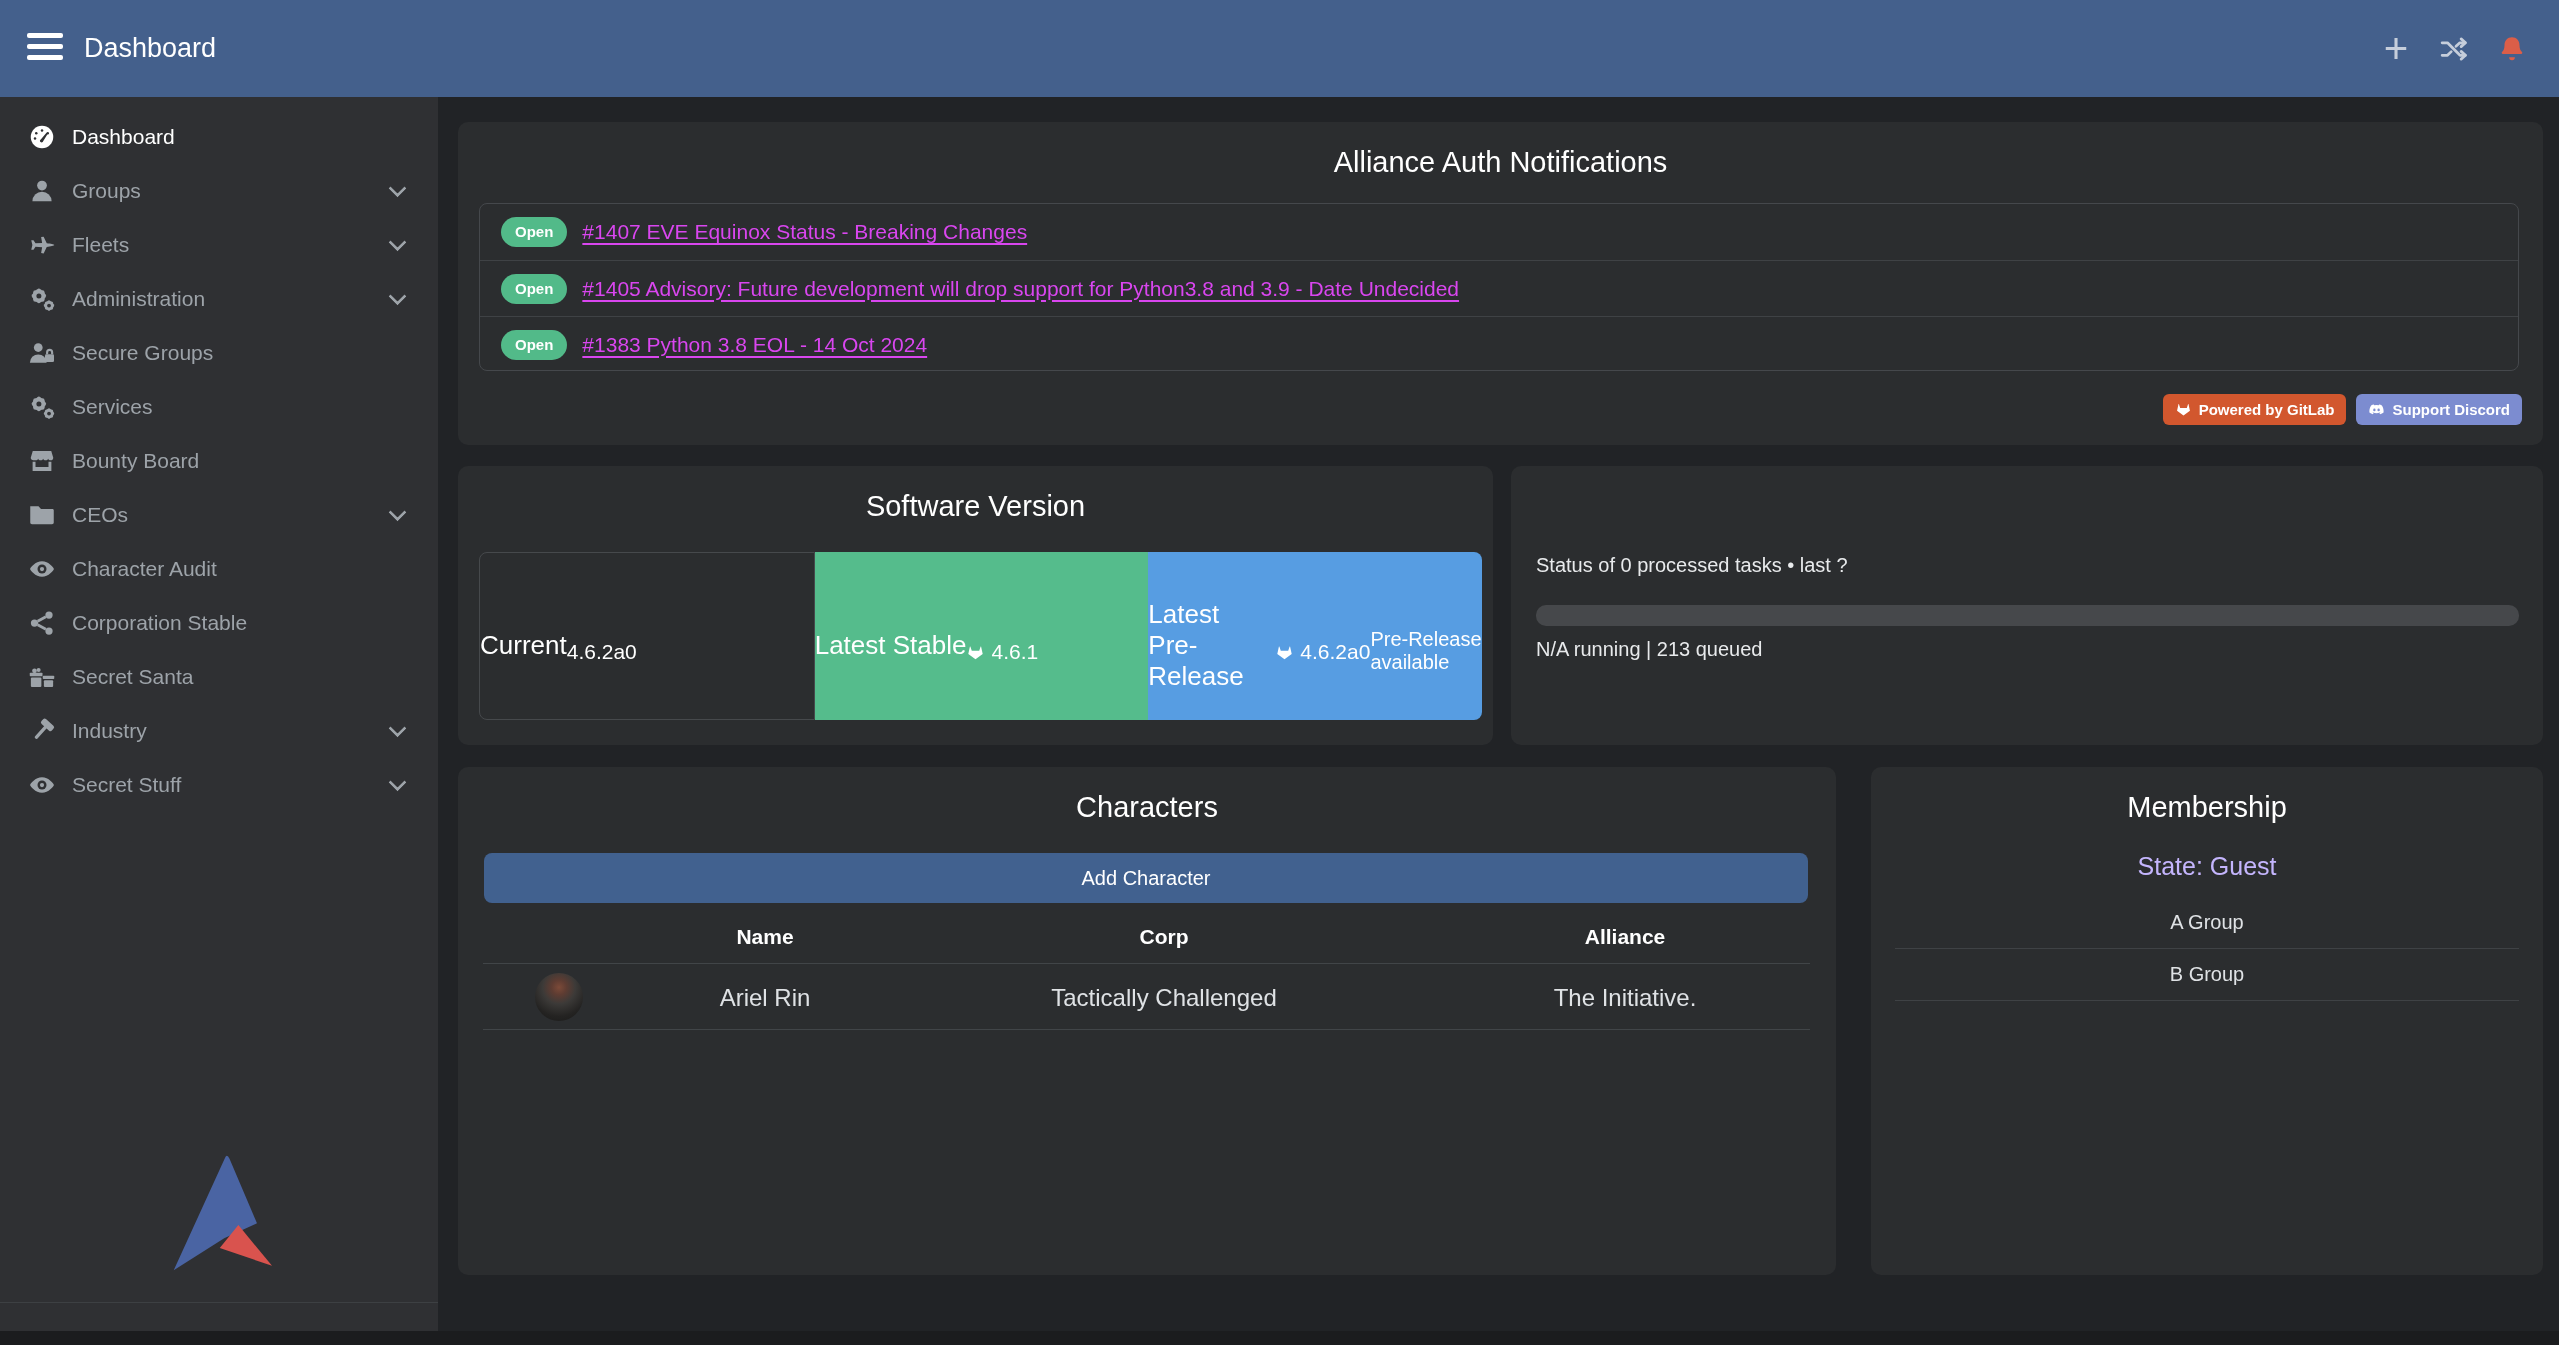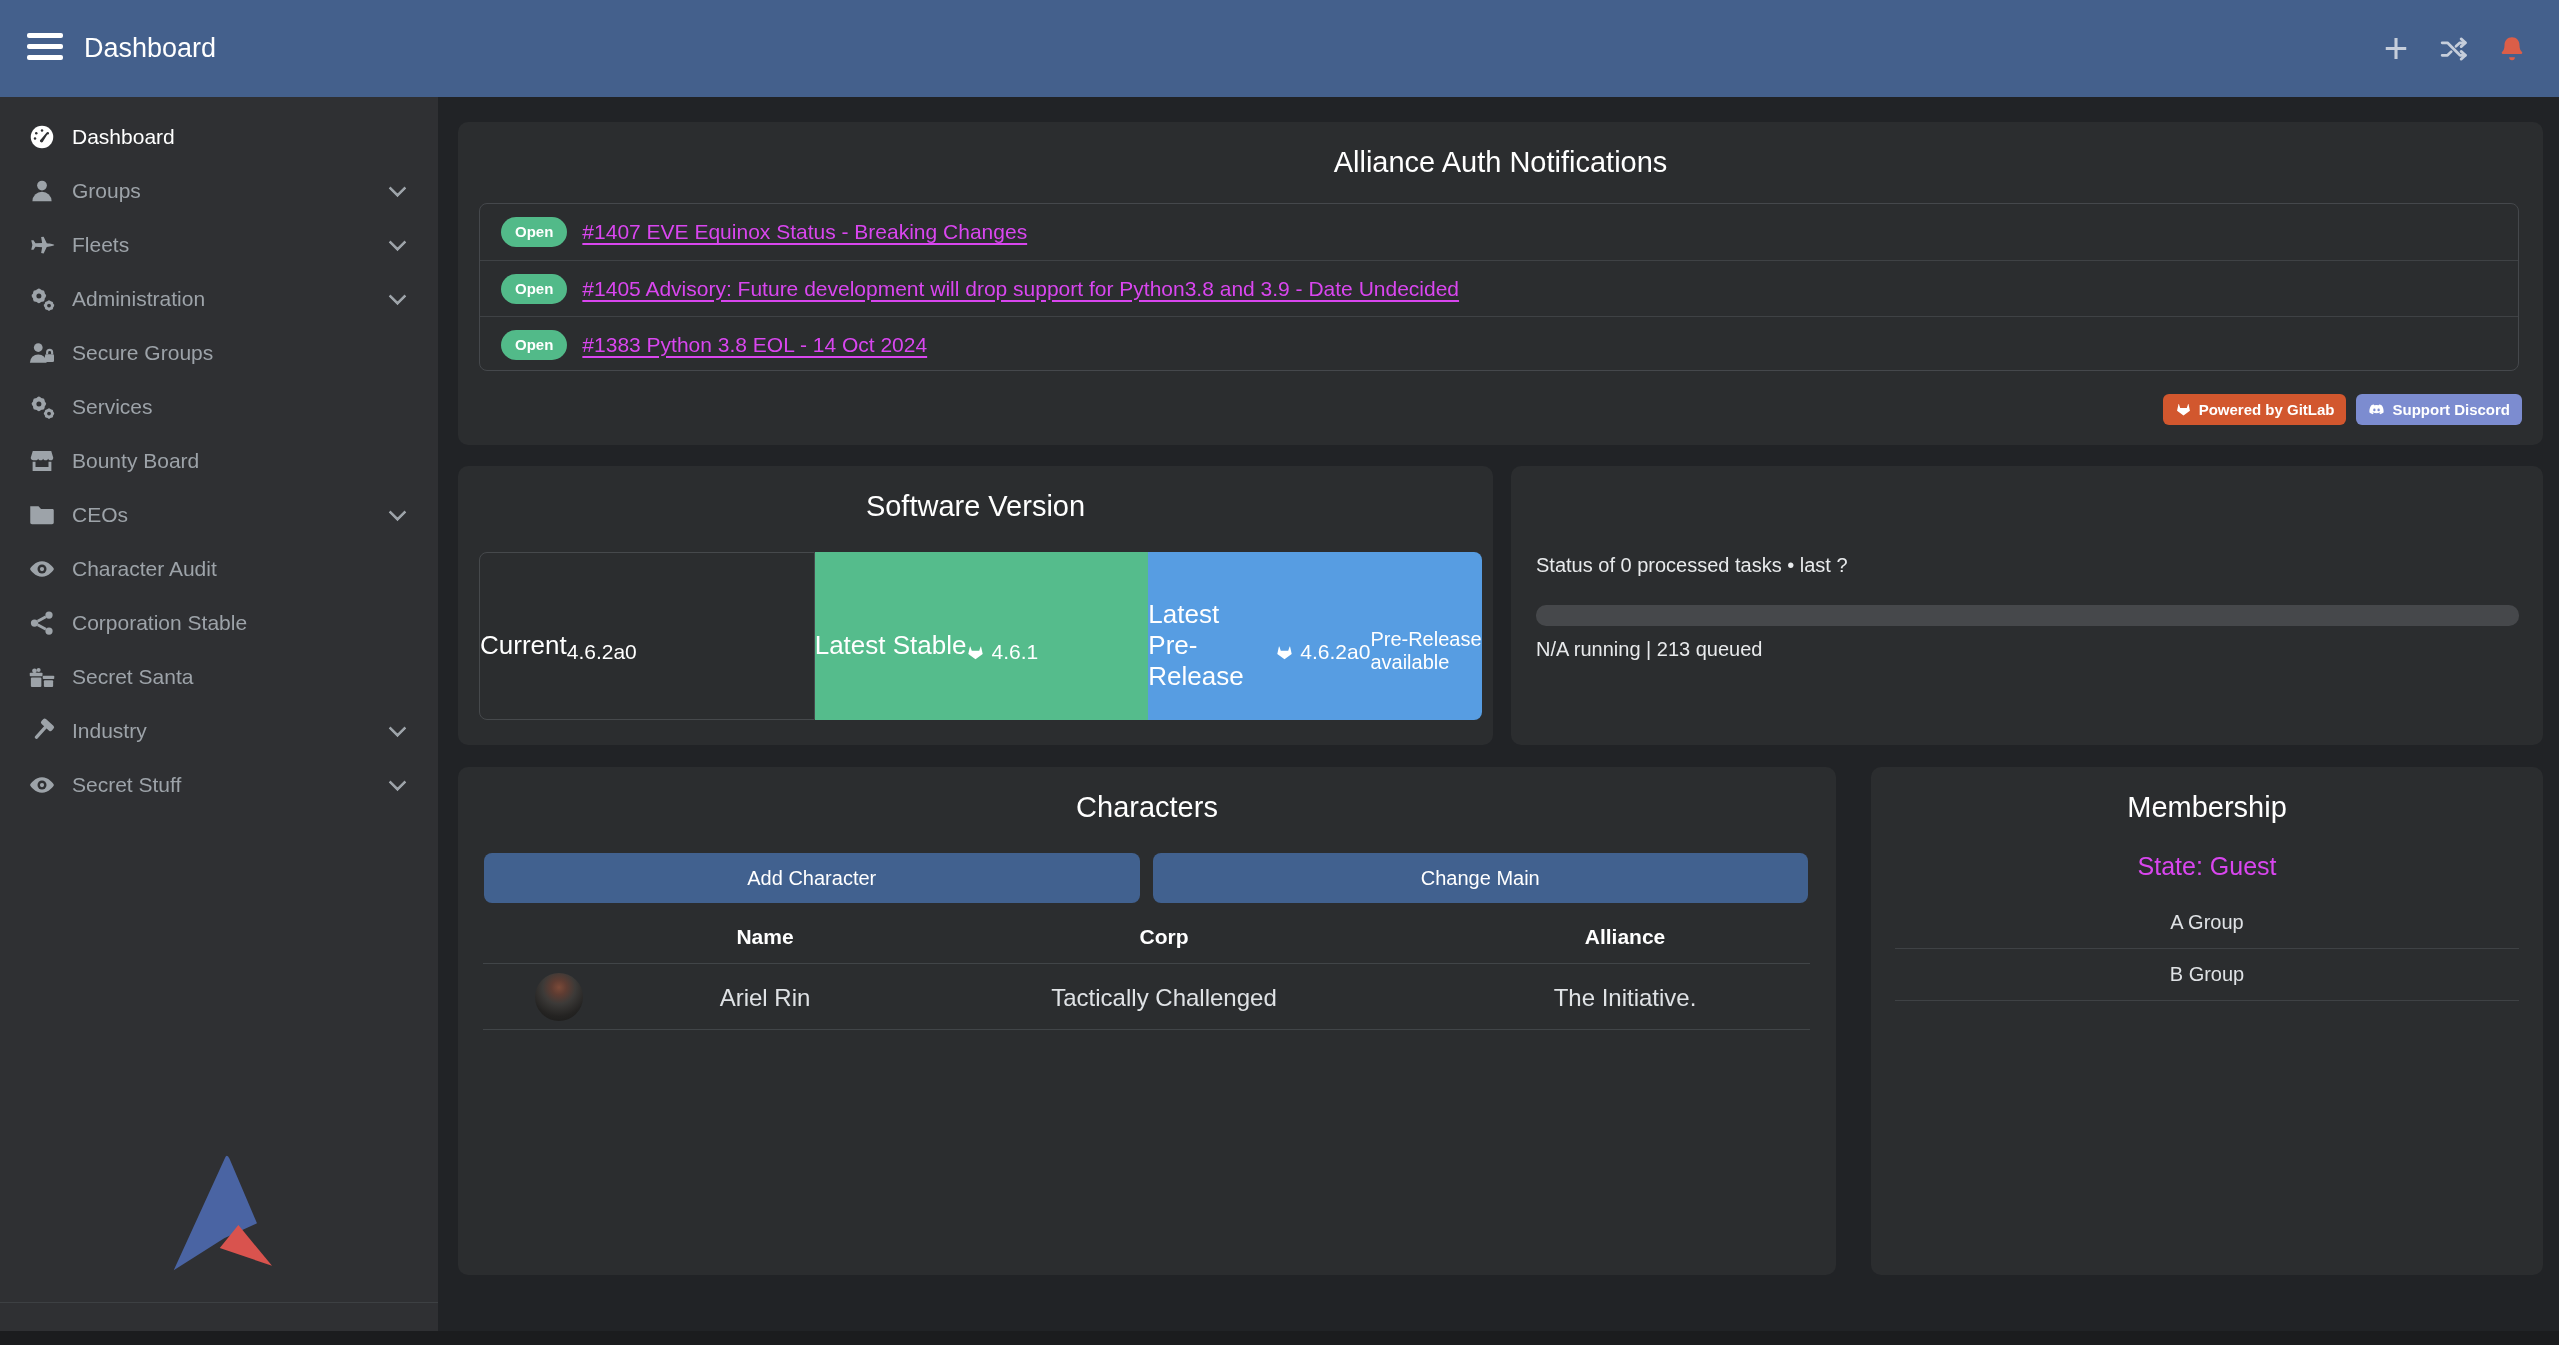--- a/index.html
+++ b/index.html
@@ -75,21 +75,21 @@
   .c-row { position:absolute; left:25px; right:26px; top:197px; height:66px; border-bottom:1px solid #414548; }
   .c-col { position:absolute; transform:translateX(-50%); white-space:nowrap; }
   .c-col.h { top:18px; font-size:21px; font-weight:bold; color:#fff; }
   .c-col.c { top:20px; font-size:24px; color:#dfe2e5; }
   .c-col.x1 { left:282px; } .c-col.x2 { left:681px; } .c-col.x3 { left:1142px; }
   .c-avatar { position:absolute; left:52px; top:9px; width:48px; height:48px; border-radius:50%;
     background:radial-gradient(circle at 50% 30%, #7c4a38 0%, #5e3c32 18%, #3c3a38 40%, #242322 70%, #191918 100%); }
 
   
   #mem-card { left:1871px; top:767px; width:672px; height:508px; }
-  .m-state { position:absolute; top:85px; left:0; width:100%; text-align:center; font-size:25px; color:#d946ef; }
+  .m-state { position:absolute; top:85px; left:0; width:100%; text-align:center; font-size:25px; color:#c4b5fd; }
   .m-list { position:absolute; left:24px; right:24px; top:130px; }
   .m-row { height:52px; display:flex; align-items:center; justify-content:center; font-size:20px; color:#dfe2e5; border-bottom:1px solid #3f4245; }
 
   .bottom-strip { position:absolute; left:0; top:1331px; width:2559px; height:14px; background:#1b1c1e; z-index:6; }
 </style>
 </head>
 <body>
 
 <div id="app">
 
@@ -383,21 +383,20 @@
     <div class="t-bar">
         <div class="t-bar-fill" style="width: 0%;"></div>
       </div>
     <div class="t-queue">N/A running | 213 queued</div>
   </div>
 
   <div class="card" id="char-card">
     <div class="card-title">Characters</div>
     <div class="c-buttons">
       <button class="c-btn">Add Character</button>
-      <button class="c-btn">Change Main</button>
     </div>
     <div class="c-headrow">
       <span class="c-col h x1">Name</span>
       <span class="c-col h x2">Corp</span>
       <span class="c-col h x3">Alliance</span>
     </div>
     <div class="c-row">
       <span class="c-avatar"></span>
       <span class="c-col c x1">Ariel Rin</span>
       <span class="c-col c x2">Tactically Challenged</span>

